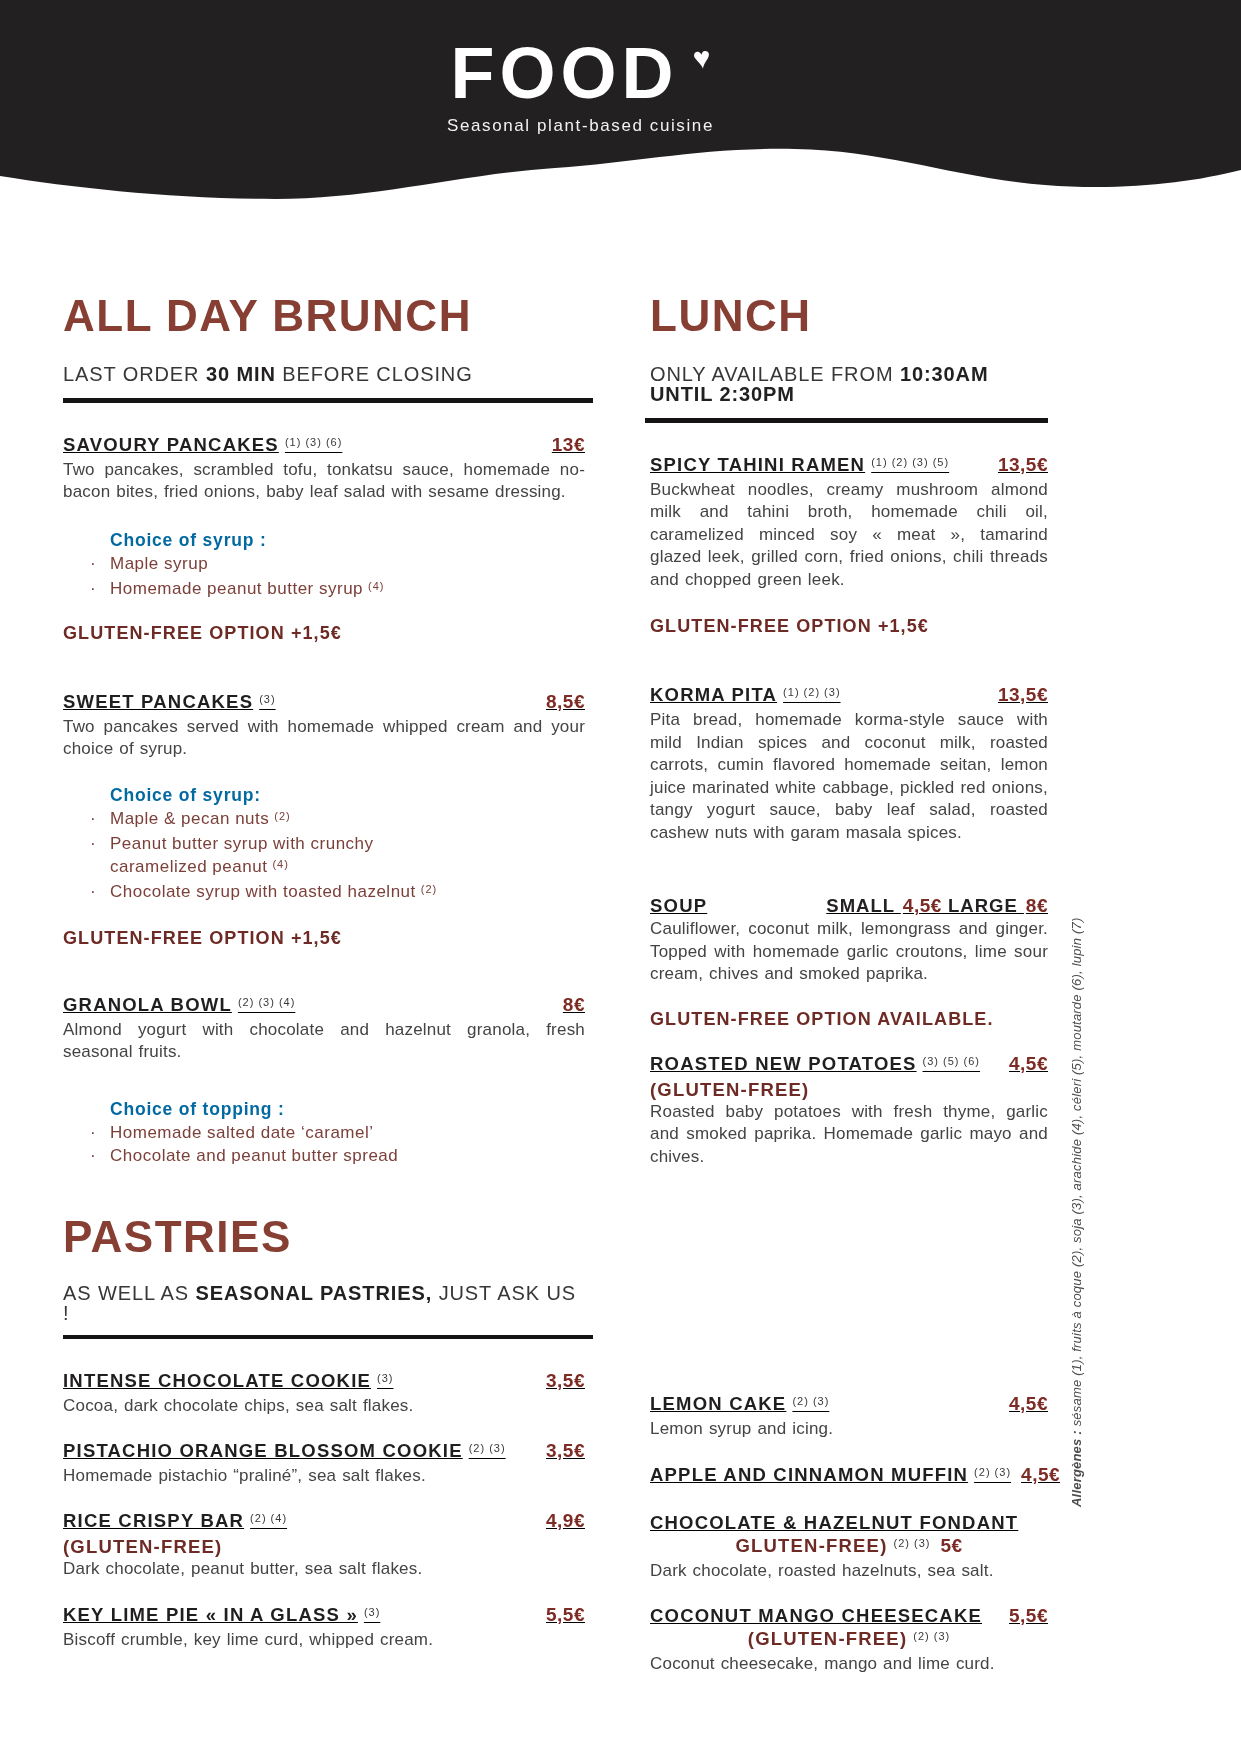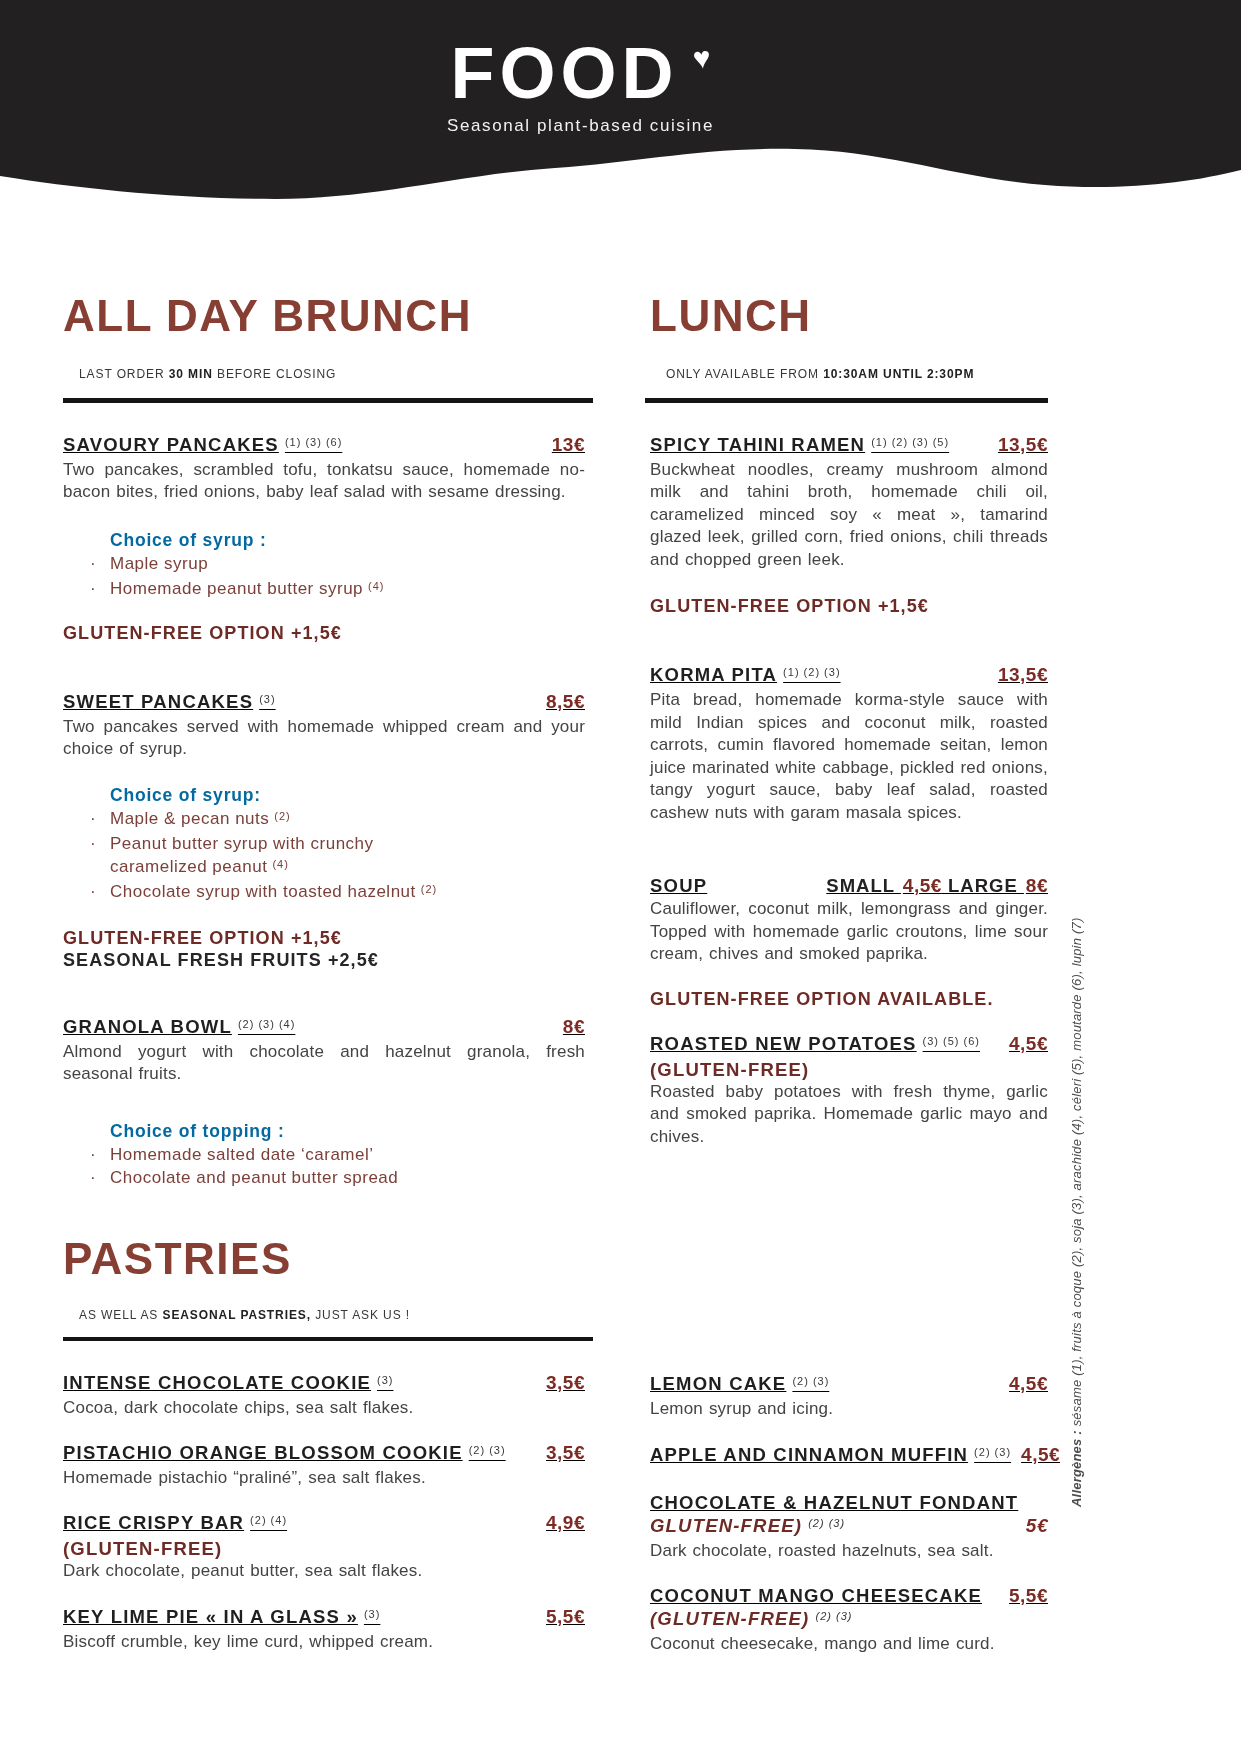--- a/index.html
+++ b/index.html
@@ -12,36 +12,36 @@
   .food-title{font-size:72px;font-weight:700;letter-spacing:5px;line-height:74px;display:inline-block;}
   .heart{display:inline-block;font-size:30px;position:relative;top:-30px;margin-left:14px;
          transform:rotate(-6deg);}
   .header-sub{font-size:17px;letter-spacing:1.6px;margin-top:6px;color:#f3f1f1;}
   
   .col{position:absolute;top:292px;}
   .col-left{left:63px;width:522px;}
   .col-right{left:650px;width:398px;}
   h2.sec{font-size:44px;line-height:48px;font-weight:700;letter-spacing:1.5px;
          color:#873f34;margin:0;}
-  .sec-note{font-size:12px;letter-spacing:0.9px;color:#383637;margin-top:24px;line-height:20px;margin-left:16px;}
+  .sec-note{font-size:20px;letter-spacing:0.9px;color:#383637;margin-top:24px;line-height:20px;}
   .sec-note b{color:#222021;}
   .rule{height:4.5px;background:#151314;margin-top:14px;}
   .rule-left{width:530px;}
   .rule-right{width:403px;margin-left:-5px;}
   
   .item{margin-top:22px;}
   .trow{display:flex;justify-content:space-between;align-items:baseline;line-height:23px;text-decoration:underline;}
   .iname{font-weight:700;font-size:18.5px;letter-spacing:1.2px;color:#201e1f;white-space:nowrap;}
   .refs{font-size:11px;position:relative;top:-5px;margin-left:6px;font-weight:400;
         letter-spacing:1px;color:#3a393a;white-space:nowrap;}
   .price{font-weight:700;font-size:19px;letter-spacing:0.5px;color:#7d2b25;white-space:nowrap;margin-left:10px;}
   .plabel{font-weight:700;font-size:18.5px;letter-spacing:1px;color:#242122;}
   .pricearea{white-space:nowrap;}
   .subtitle{font-weight:700;font-size:18.5px;letter-spacing:1.2px;color:#6e2a24;line-height:23px;}
-  .subrow{display:flex;justify-content:space-between;align-items:baseline;line-height:23px;font-style:italic;}
+  .subrow{display:flex;justify-content:center;align-items:baseline;line-height:23px;}
   .desc{font-size:17px;line-height:22.5px;color:#454344;letter-spacing:0.2px;word-spacing:1px;
         text-align:justify;margin:0;}
   .choice{margin-left:27px;margin-top:25px;}
   .clabel{margin-left:20px;font-weight:700;font-size:17.5px;letter-spacing:0.8px;
           color:#0369a1;line-height:23px;}
   .copt{display:flex;line-height:23px;font-size:17px;color:#7c403a;letter-spacing:0.5px;}
   .dot{width:20px;color:#6b3a36;font-size:17px;}
   .copt .opt-text{flex:1;}
   .copt .refs{color:#7c403a;top:-4px;margin-left:5px;}
   .gf{font-weight:700;font-size:18px;letter-spacing:1.1px;color:#6e2a24;line-height:22px;}
@@ -107,21 +107,20 @@
         <div class="copt" style="max-width:360px;">
             <span class="dot">·</span>
             <span class="opt-text"><span>Peanut butter syrup with crunchy caramelized peanut</span><span class="refs">(4)</span></span>
           </div>
         <div class="copt">
             <span class="dot">·</span>
             <span class="opt-text"><span>Chocolate syrup with toasted hazelnut</span><span class="refs">(2)</span></span>
           </div>
       </div>
       <div class="gf" style="margin-top:22px;">GLUTEN-FREE OPTION +1,5€</div>
-      <div class="gf black">SEASONAL FRESH FRUITS +2,5€</div>
     </div>
 
     <div class="item" style="margin-top:44px;">
       <div class="trow">
         <span class="iname"><span>GRANOLA BOWL</span><span class="refs">(2) (3) (4)</span></span>
         <span class="price">8€</span>
       </div>
       <p class="desc">Almond yogurt with chocolate and hazelnut granola, fresh seasonal fruits.</p>
       <div class="choice" style="margin-top:34px;">
         <div class="clabel">Choice of topping :</div>

